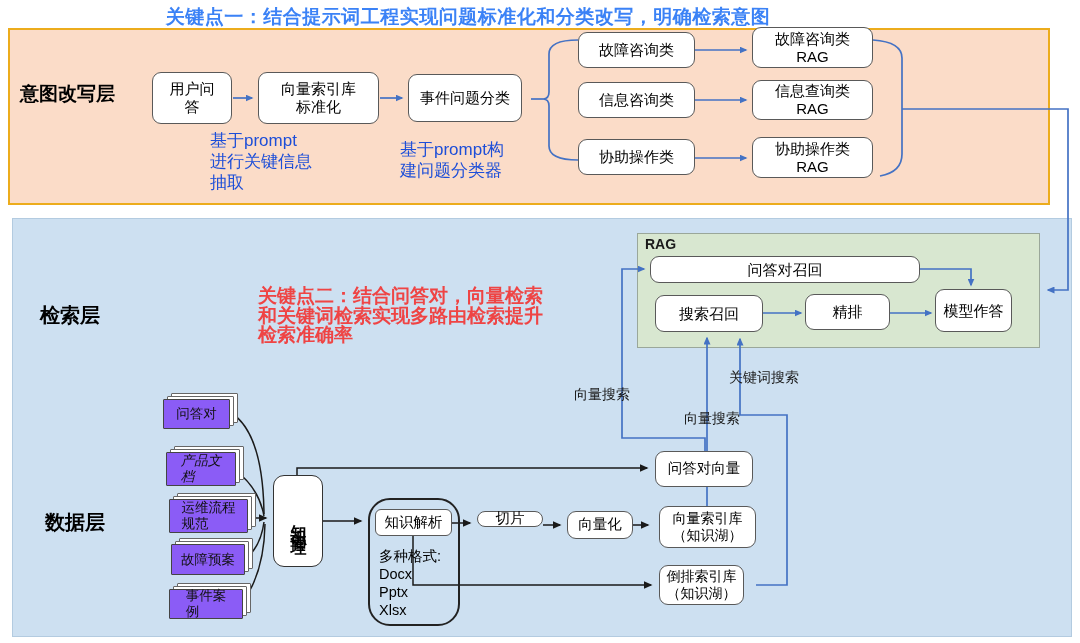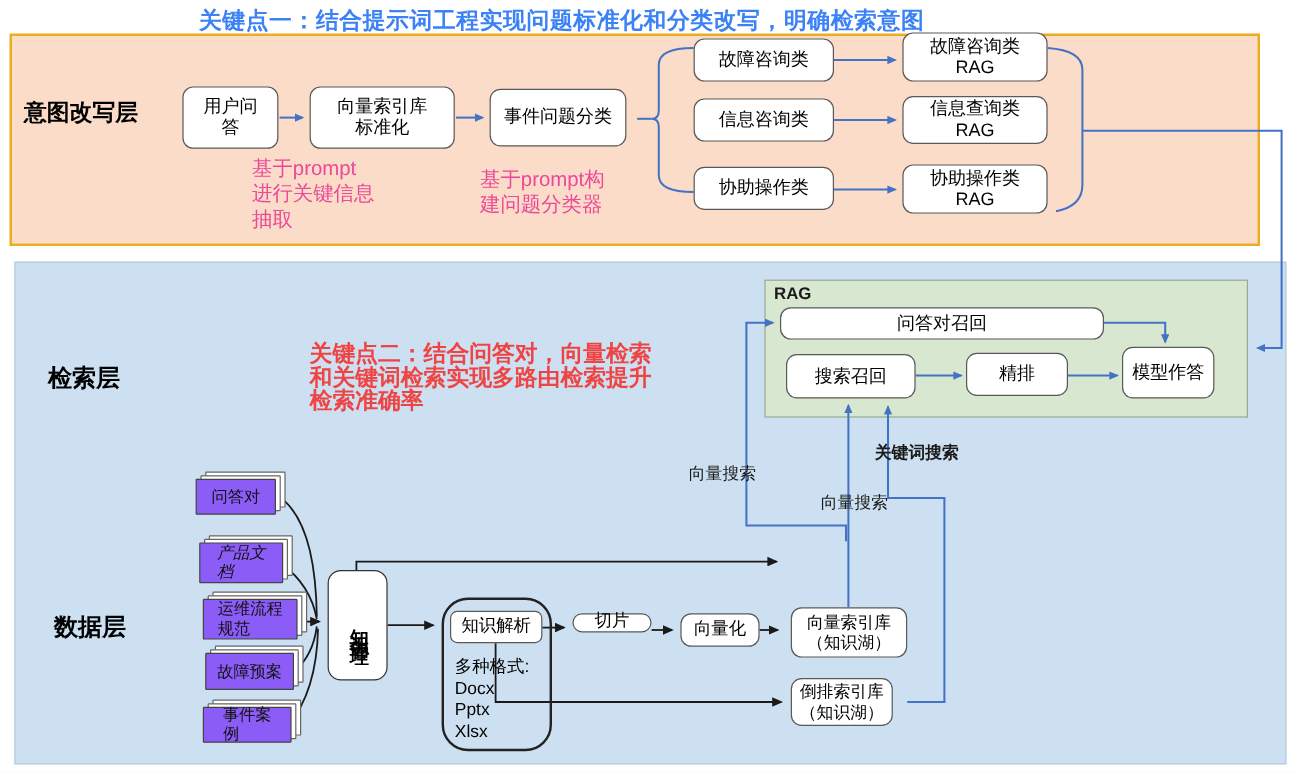--- a/index.html
+++ b/index.html
@@ -9,21 +9,21 @@
          font-size:19px;font-weight:bold;color:#3b82f6;letter-spacing:0.5px;padding-left:16px;}
   .panel{position:absolute;box-sizing:border-box;}
   .panel-intent{left:8px;top:28px;width:1042px;height:177px;background:#fbdcc8;border:2px solid #ecac1c;}
   .panel-retrieval{left:12px;top:218px;width:1060px;height:419px;background:#cde0f1;border:1px solid #b3cbe0;}
   .ragbox{left:637px;top:233px;width:403px;height:115px;background:#d8e7d0;border:1px solid #9aa79a;}
   .rag-label{position:absolute;left:645px;top:236px;font-size:14px;font-weight:600;color:#1a1a1a;}
   .layer-label{position:absolute;font-size:19px;font-weight:bold;color:#000;white-space:pre-line;}
   .node{position:absolute;box-sizing:border-box;background:#fff;border:1.5px solid #595959;border-radius:9px;
         display:flex;align-items:center;justify-content:center;text-align:center;
         font-size:15px;line-height:1.18;white-space:pre-line;color:#000;}
-  .note{position:absolute;font-size:17px;line-height:21px;color:#ec4899;white-space:pre-line;}
+  .note{position:absolute;font-size:17px;line-height:21px;color:#1d4ed8;white-space:pre-line;}
   .keypoint2{position:absolute;left:258px;top:286px;width:345px;font-size:19px;line-height:19.5px;
              font-weight:bold;color:#ef4444;white-space:pre-line;}
   .edge-label{position:absolute;font-size:14px;color:#1a1a1a;}
   .docstack{position:absolute;}
   .docstack .pg{position:absolute;background:#fff;border:1.2px solid #666;box-sizing:border-box;
                 width:100%;height:100%;border-radius:1px;}
   .docstack .pg2{transform:translate(8px,-6px);}
   .docstack .pg1{transform:translate(4px,-3px);}
   .docstack .doc-face{position:absolute;width:100%;height:100%;background:#8b5cf6;border:1.4px solid #444;
                 box-sizing:border-box;display:flex;align-items:center;justify-content:center;
@@ -120,21 +120,21 @@
 RAG</div>
   <div class="node" style="left:752px;top:137px;width:121px;height:41px;">协助操作类
 RAG</div>
 
   <div class="node" style="left:650px;top:256px;width:270px;height:27px;">问答对召回</div>
   <div class="node" style="left:655px;top:295px;width:108px;height:37px;">搜索召回</div>
   <div class="node" style="left:805px;top:294px;width:85px;height:36px;">精排</div>
   <div class="node" style="left:935px;top:289px;width:77px;height:43px;">模型作答</div>
 
   <div class="edge-label" style="left:574px;top:386px;">向量搜索</div>
-  <div class="edge-label" style="left:729px;top:369px;font-weight:bold;">关键词搜索</div>
+  <div class="edge-label" style="left:729px;top:369px;">关键词搜索</div>
   <div class="edge-label" style="left:684px;top:410px;">向量搜索</div>
 
   <div class="docstack" style="left:163px;top:399px;width:67px;height:30px;">
     <i class="pg pg2"></i>
       <i class="pg pg1"></i>
     <span class="doc-face">问答对</span>
   </div>
   <div class="docstack" style="left:166px;top:452px;width:70px;height:34px;font-style:italic;">
     <i class="pg pg2"></i>
       <i class="pg pg1"></i>
@@ -163,18 +163,19 @@
     <span>知识管理</span>
   </div>
   <div class="bigframe"></div>
   <div class="node" style="left:375px;top:509px;width:77px;height:27px;font-size:14.5px;border-radius:6px;">知识解析</div>
   <div class="formats">多种格式:
 Docx
 Pptx
 Xlsx</div>
   <div class="node" style="left:477px;top:511px;width:66px;height:16px;font-size:14.5px;">切片</div>
   <div class="node" style="left:567px;top:511px;width:66px;height:28px;font-size:14.5px;">向量化</div>
+  <div class="node" style="left:655px;top:451px;width:98px;height:36px;font-size:14.5px;">问答对向量</div>
   <div class="node" style="left:659px;top:506px;width:97px;height:42px;font-size:14px;">向量索引库
 （知识湖）</div>
   <div class="node" style="left:659px;top:565px;width:85px;height:40px;font-size:14px;">倒排索引库
 （知识湖）</div>
 
 </div>
 
 </body></html>

